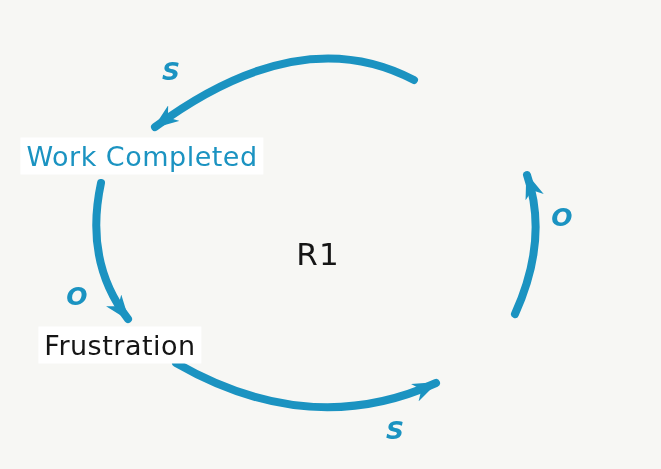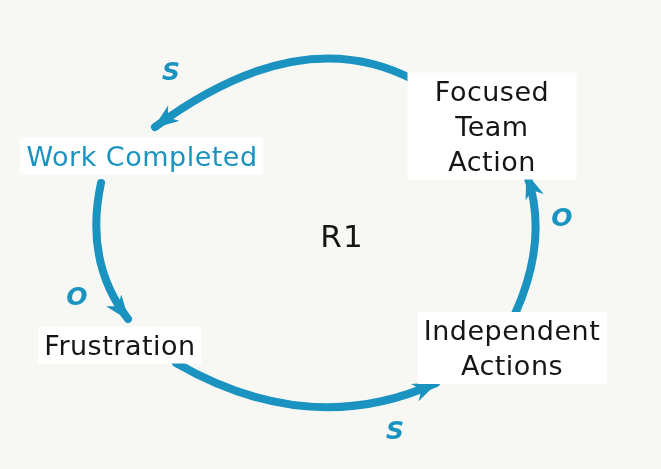--- a/index.html
+++ b/index.html
@@ -47,21 +47,21 @@
     transform:translate(-50%,-50%);
     font-size:25px;
     font-weight:bold;
     font-style:italic;
     color:#1b93c1;
   }
   .n-work{left:142px;top:156px;text-align:right;}
   .n-focused{left:492px;top:126px;}
   .n-frustration{left:120px;top:345px;text-align:center;}
   .n-independent{left:512px;top:348px;}
-  .l-r1{left:318px;top:236px;margin-left:24px;}
+  .l-r1{left:318px;top:254px;}
   .p-s-top{left:171px;top:71px;}
   .p-o-left{left:77px;top:296px;}
   .p-s-bottom{left:395px;top:430px;}
   .p-o-right{left:562px;top:217px;}
 </style>
 </head>
 <body>
 
 <div class="canvas">
 
@@ -72,27 +72,23 @@
       </marker>
     </defs>
     <path class="arc" d="M 414 80 Q 300 20 155 127" marker-end="url(#ah)"></path>
     <path class="arc" d="M 101 183 Q 84 262 128 319" marker-end="url(#ah)"></path>
     <path class="arc" d="M 176 363 Q 310 440 436 383" marker-end="url(#ah)"></path>
     <path class="arc" d="M 515 314 Q 549 239 527 175" marker-end="url(#ah)"></path>
   </svg>
 
   <div class="node accent n-work">Work Completed</div>
 
-  <div class="node n-focused">Focused Team
-Action</div>
 
   <div class="node n-frustration">Frustration</div>
 
-  <div class="node n-independent">Independent
-Actions</div>
 
   <div class="loop-label l-r1">R1</div>
 
   <span class="polarity p-s-top">S</span>
 
   <span class="polarity p-o-left">O</span>
 
   <span class="polarity p-s-bottom">S</span>
 
   <span class="polarity p-o-right">O</span>

